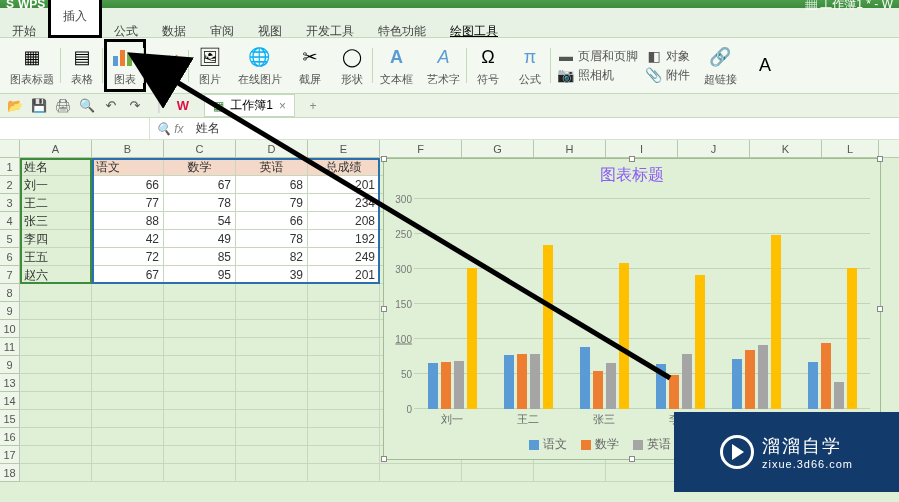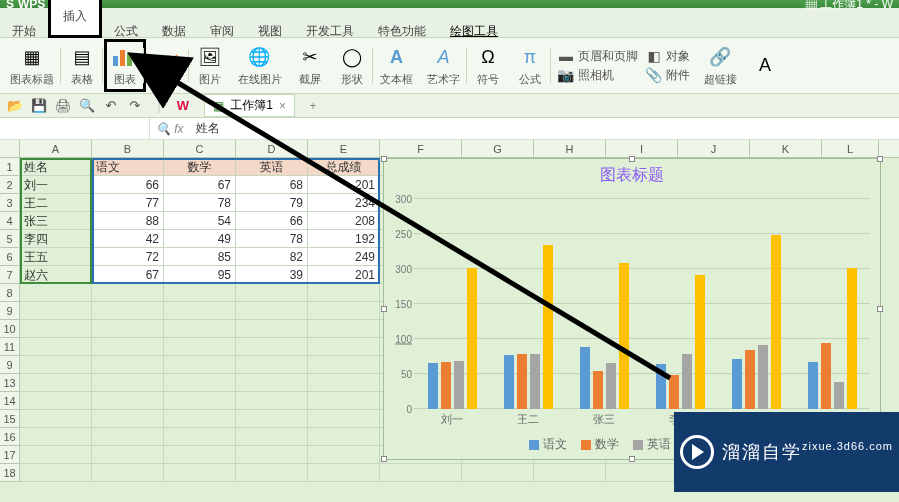--- a/index.html
+++ b/index.html
@@ -77,21 +77,21 @@
 .xlabel { position:absolute; bottom:-18px; left:0; right:0; text-align:center; font-size:11px; color:#666; }
 .legend { position:absolute; bottom:6px; left:0; right:0; display:flex; justify-content:center; gap:14px; font-size:11px; color:#666; }
 .legend .lg { display:flex; align-items:center; gap:4px; }
 .legend .sw { width:10px; height:10px; }
 
 
 .watermark { position:absolute; right:0; bottom:10px; width:225px; height:80px; background:#123a6b; color:#fff; display:flex; align-items:center; justify-content:center; flex-direction:column; gap:4px; }
 .watermark .logo { display:flex; align-items:center; gap:8px; }
 .watermark .play { width:34px; height:34px; border:3px solid #fff; border-radius:50%; display:flex; align-items:center; justify-content:center; }
 .watermark .play::before { content:""; border-left:12px solid #fff; border-top:8px solid transparent; border-bottom:8px solid transparent; margin-left:3px; }
-.watermark .txt { display:flex; flex-direction:row; }
+.watermark .txt { display:flex; flex-direction:column; }
 .watermark .big { font-size:18px; letter-spacing:2px; }
 .watermark .small { font-size:11px; letter-spacing:1px; }
 
 
 .arrow-svg { position:absolute; left:0; top:0; pointer-events:none; z-index:20; }
 </style>
 </head>
 <body>
 
 <div class="titlebar">

